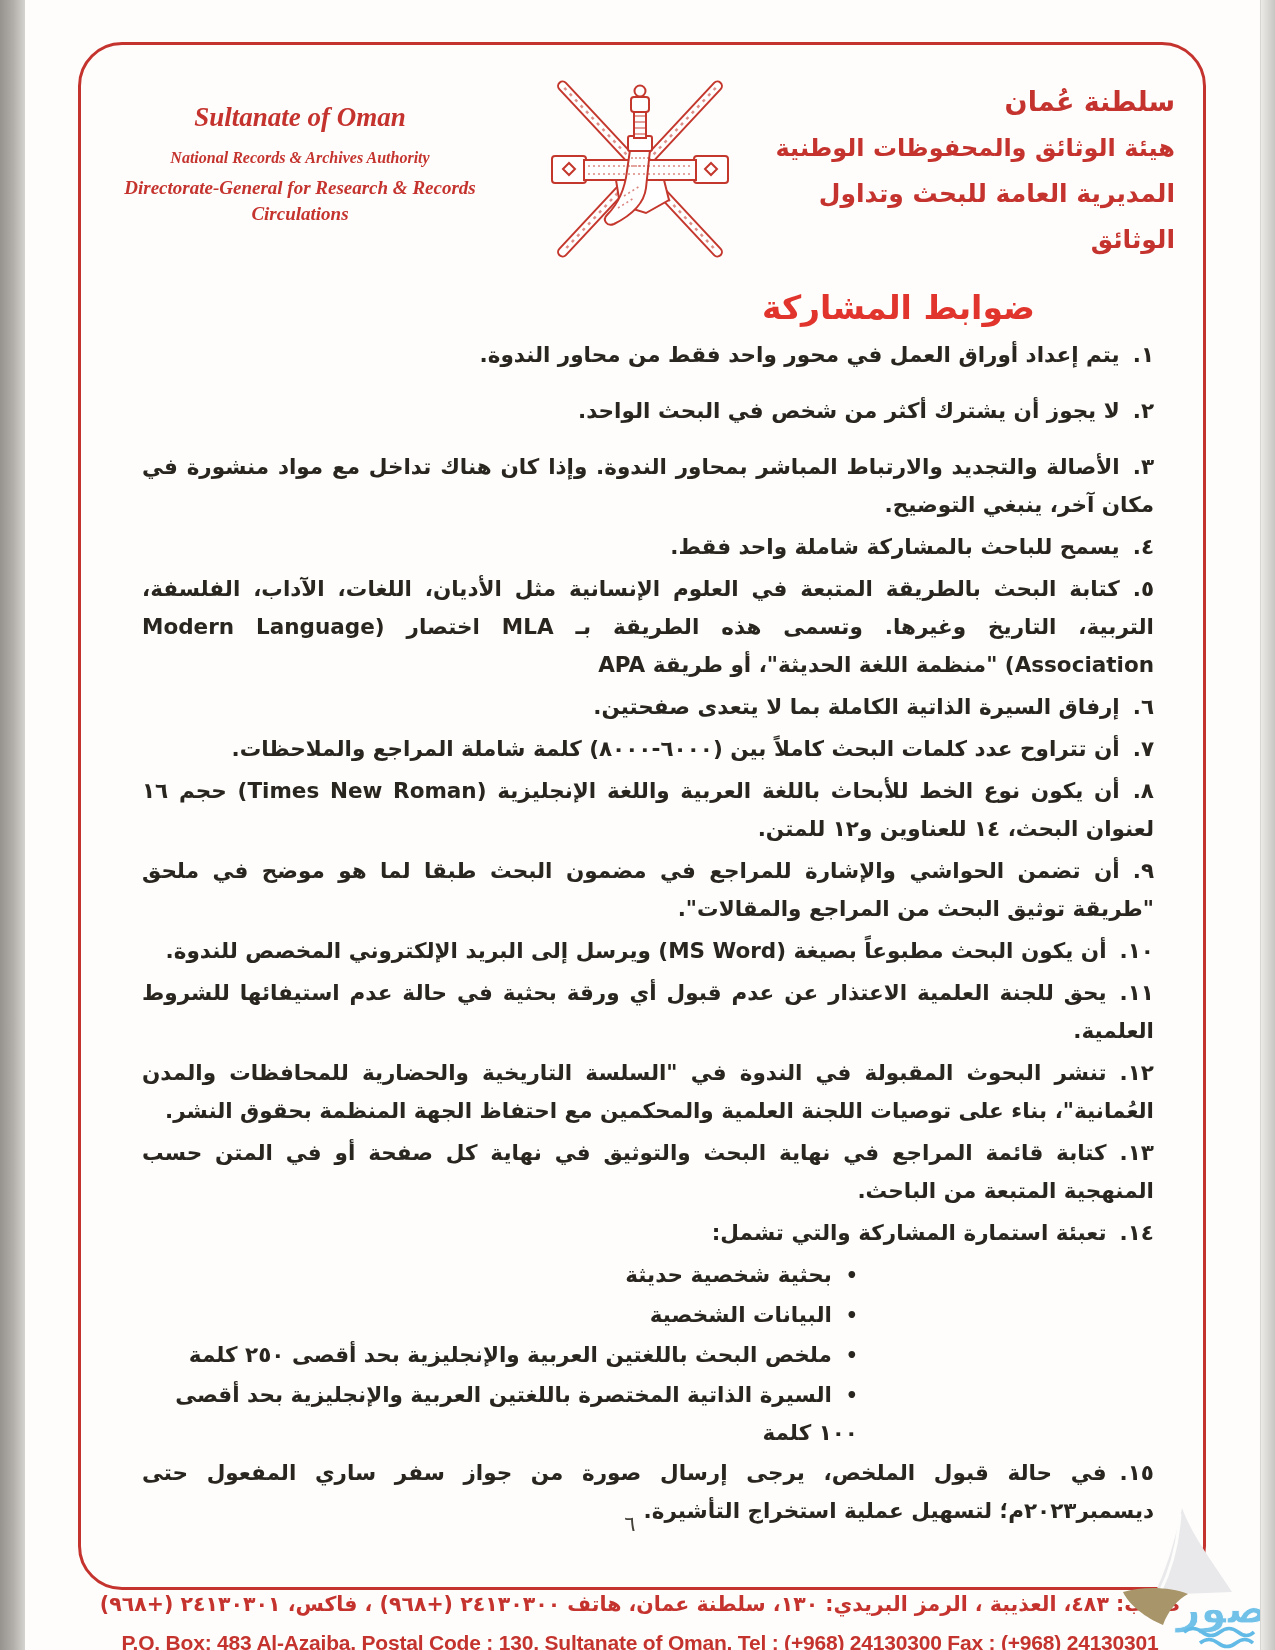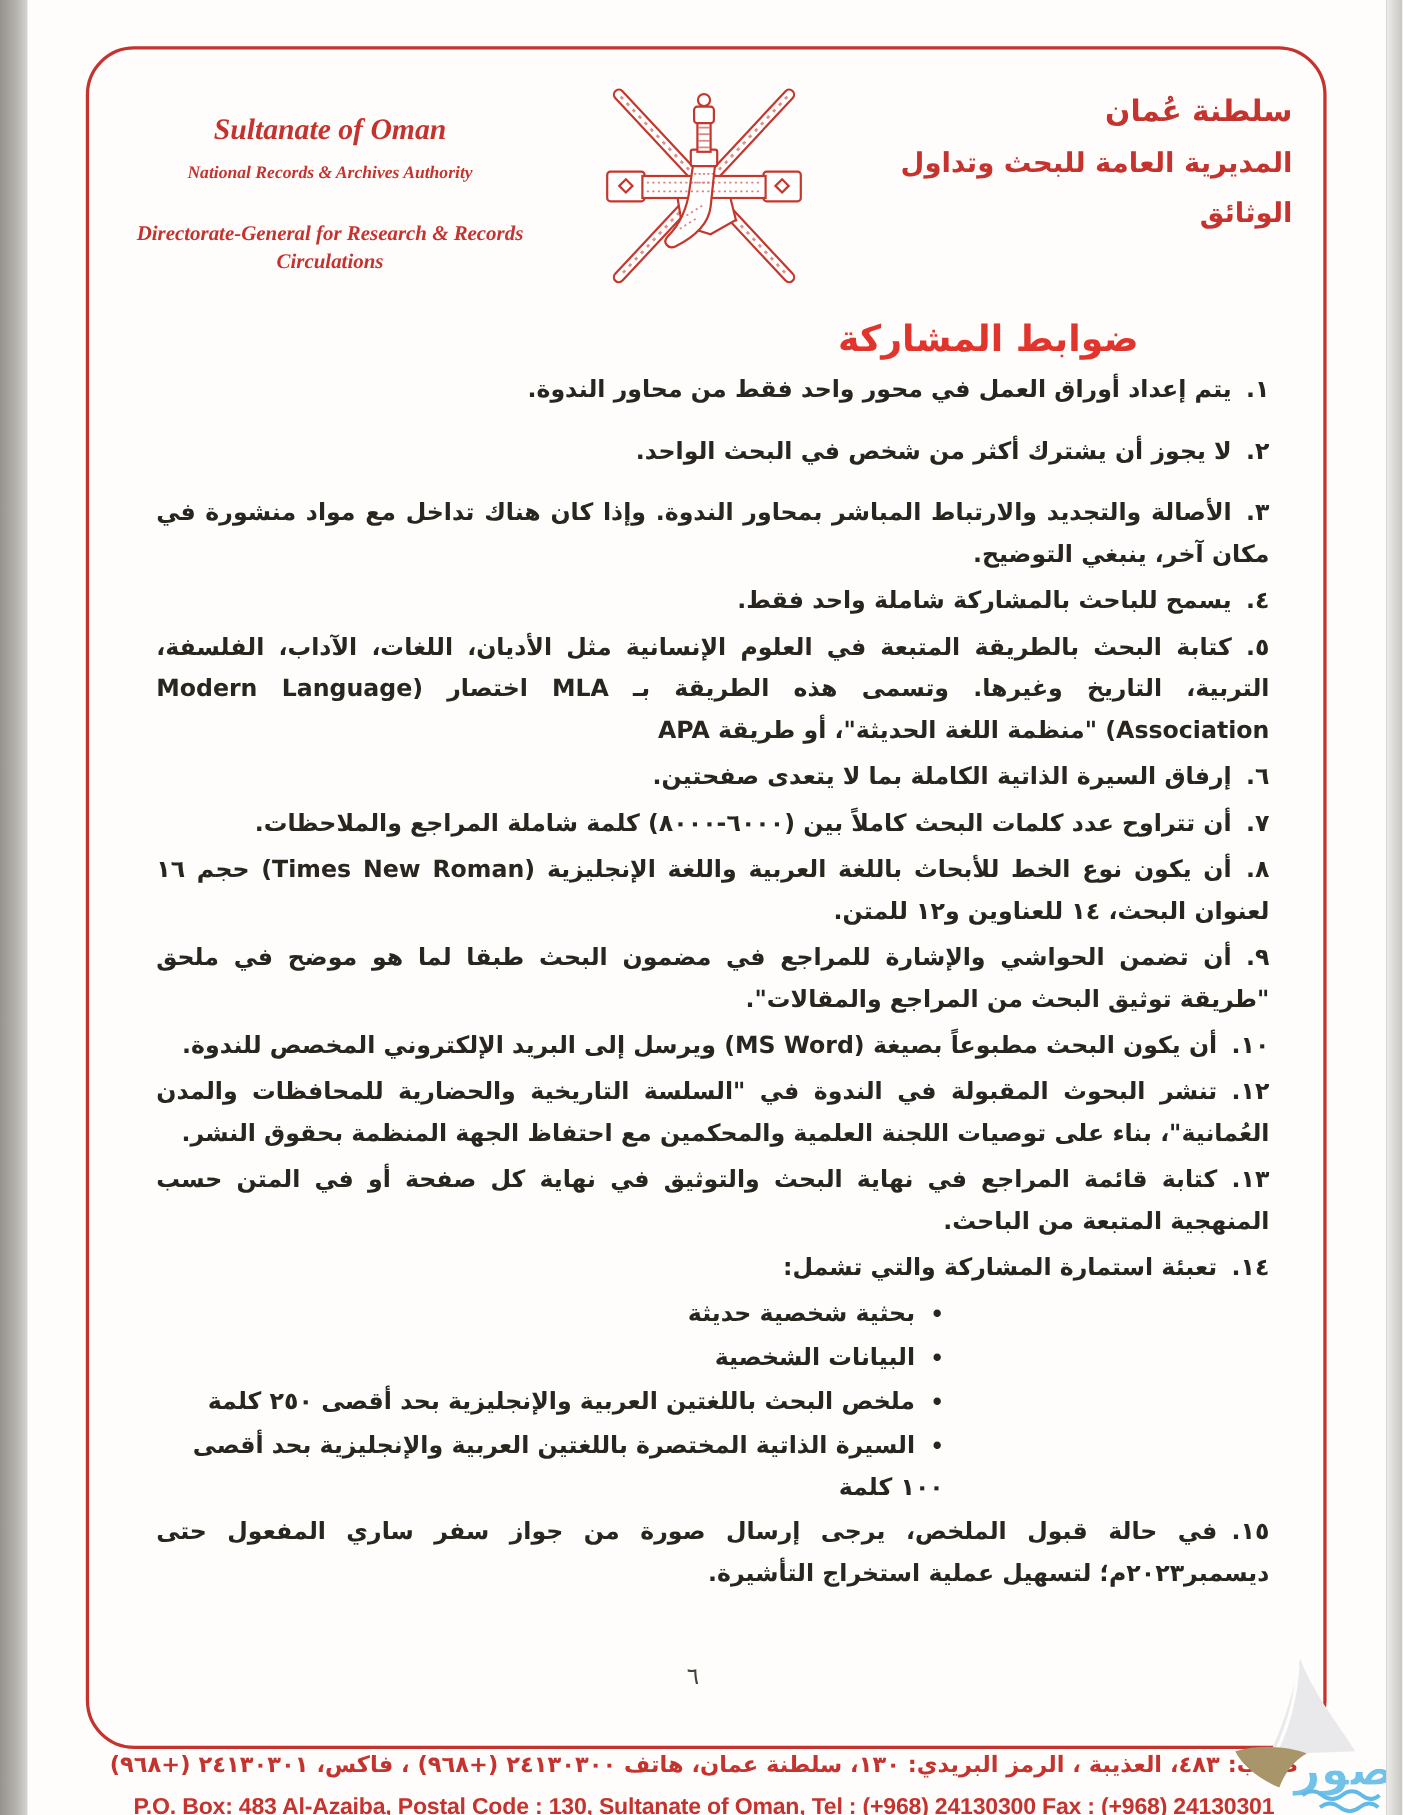--- a/index.html
+++ b/index.html
@@ -16,21 +16,21 @@
   .scan-right{position:absolute;right:0;top:0;width:14px;height:100%;
     background:linear-gradient(90deg,#eceae7,#c8c6c2);border-left:1px solid #d8d6d2;}
   
   .frame{position:absolute;left:78px;top:42px;width:1122px;height:1542px;
     border:3px solid var(--red,#c23b33);border-radius:44px;}
   
   .hdr-en{position:absolute;left:100px;top:100px;width:400px;text-align:center;
     color:var(--red,#c5302e);font-family:Liberation Serif, serif;font-style:italic;font-weight:bold;}
   .hdr-en .en1{font-size:27px;line-height:34px;}
   .hdr-en .en2{font-size:16px;line-height:30px;margin-top:9px;}
-  .hdr-en .en3{font-size:19px;line-height:26px;margin-top:27px;}
+  .hdr-en .en3{font-size:19px;line-height:26px;margin-top:2px;}
   .emblem{position:absolute;left:528px;top:76px;width:225px;height:185px;}
   .hdr-ar{position:absolute;right:100px;top:79px;width:400px;direction:rtl;
     color:var(--red,#c5302e);font-weight:bold;}
   .hdr-ar .ar1{font-size:27px;line-height:46px;}
   .hdr-ar .ar2{font-size:24px;line-height:46px;}
   .hdr-ar .ar3{font-size:25px;line-height:46px;}
   
   .title{position:absolute;top:288px;right:240px;margin:0;
     font-size:33px;font-weight:bold;color:var(--title-red,#e0342c);direction:rtl;}
   
@@ -98,36 +98,38 @@
         <line x1="107" y1="58" x2="117" y2="58"></line>
       <line x1="103" y1="82" x2="121" y2="82" stroke-dasharray="2 2"></line>
       <line x1="103" y1="90" x2="120" y2="90" stroke-dasharray="2 2"></line>
       <line x1="96" y1="120" x2="112" y2="110" stroke-dasharray="2 3"></line>
       <line x1="90" y1="132" x2="106" y2="122" stroke-dasharray="2 3"></line>
     </g>
   </svg>
 
   <div class="hdr-ar">
     <div class="ar1">سلطنة عُمان</div>
+    <div class="ar2">هيئة الوثائق والمحفوظات الوطنية</div>
     <div class="ar3">المديرية العامة للبحث وتداول الوثائق</div>
   </div>
 
   <h1 class="title">ضوابط المشاركة</h1>
 
   <div class="rules">
       <div class="item sp"><span class="num">١.</span><span>يتم إعداد أوراق العمل في محور واحد فقط من محاور الندوة.</span></div>
       <div class="item sp"><span class="num">٢.</span><span>لا يجوز أن يشترك أكثر من شخص في البحث الواحد.</span></div>
       <div class="item"><span class="num">٣.</span><span>الأصالة والتجديد والارتباط المباشر بمحاور الندوة. وإذا كان هناك تداخل مع مواد منشورة في مكان آخر، ينبغي التوضيح.</span></div>
       <div class="item"><span class="num">٤.</span><span>يسمح للباحث بالمشاركة شاملة واحد فقط.</span></div>
       <div class="item"><span class="num">٥.</span><span>كتابة البحث بالطريقة المتبعة في العلوم الإنسانية مثل الأديان، اللغات، الآداب، الفلسفة، التربية، التاريخ وغيرها. وتسمى هذه الطريقة بـ MLA اختصار (Modern Language Association) "منظمة اللغة الحديثة"، أو طريقة APA</span></div>
       <div class="item"><span class="num">٦.</span><span>إرفاق السيرة الذاتية الكاملة بما لا يتعدى صفحتين.</span></div>
       <div class="item"><span class="num">٧.</span><span>أن تتراوح عدد كلمات البحث كاملاً بين (٦٠٠٠-٨٠٠٠) كلمة شاملة المراجع والملاحظات.</span></div>
       <div class="item"><span class="num">٨.</span><span>أن يكون نوع الخط للأبحاث باللغة العربية واللغة الإنجليزية (Times New Roman) حجم ١٦ لعنوان البحث، ١٤ للعناوين و١٢ للمتن.</span></div>
       <div class="item"><span class="num">٩.</span><span>أن تضمن الحواشي والإشارة للمراجع في مضمون البحث طبقا لما هو موضح في ملحق "طريقة توثيق البحث من المراجع والمقالات".</span></div>
       <div class="item"><span class="num">١٠.</span><span>أن يكون البحث مطبوعاً بصيغة (MS Word) ويرسل إلى البريد الإلكتروني المخصص للندوة.</span></div>
+      <div class="item"><span class="num">١١.</span><span>يحق للجنة العلمية الاعتذار عن عدم قبول أي ورقة بحثية في حالة عدم استيفائها للشروط العلمية.</span></div>
       <div class="item"><span class="num">١٢.</span><span>تنشر البحوث المقبولة في الندوة في "السلسة التاريخية والحضارية للمحافظات والمدن العُمانية"، بناء على توصيات اللجنة العلمية والمحكمين مع احتفاظ الجهة المنظمة بحقوق النشر.</span></div>
       <div class="item"><span class="num">١٣.</span><span>كتابة قائمة المراجع في نهاية البحث والتوثيق في نهاية كل صفحة أو في المتن حسب المنهجية المتبعة من الباحث.</span></div>
       <div class="item"><span class="num">١٤.</span><span>تعبئة استمارة المشاركة والتي تشمل:</span></div>
       <div class="bullet"><span class="dot">•</span><span>بحثية شخصية حديثة</span></div>
       <div class="bullet"><span class="dot">•</span><span>البيانات الشخصية</span></div>
       <div class="bullet"><span class="dot">•</span><span>ملخص البحث باللغتين العربية والإنجليزية بحد أقصى ٢٥٠ كلمة</span></div>
       <div class="bullet"><span class="dot">•</span><span>السيرة الذاتية المختصرة باللغتين العربية والإنجليزية بحد أقصى ١٠٠ كلمة</span></div>
       <div class="item"><span class="num">١٥.</span><span>في حالة قبول الملخص، يرجى إرسال صورة من جواز سفر ساري المفعول حتى ديسمبر٢٠٢٣م؛ لتسهيل عملية استخراج التأشيرة.</span></div>
     </div>
 

